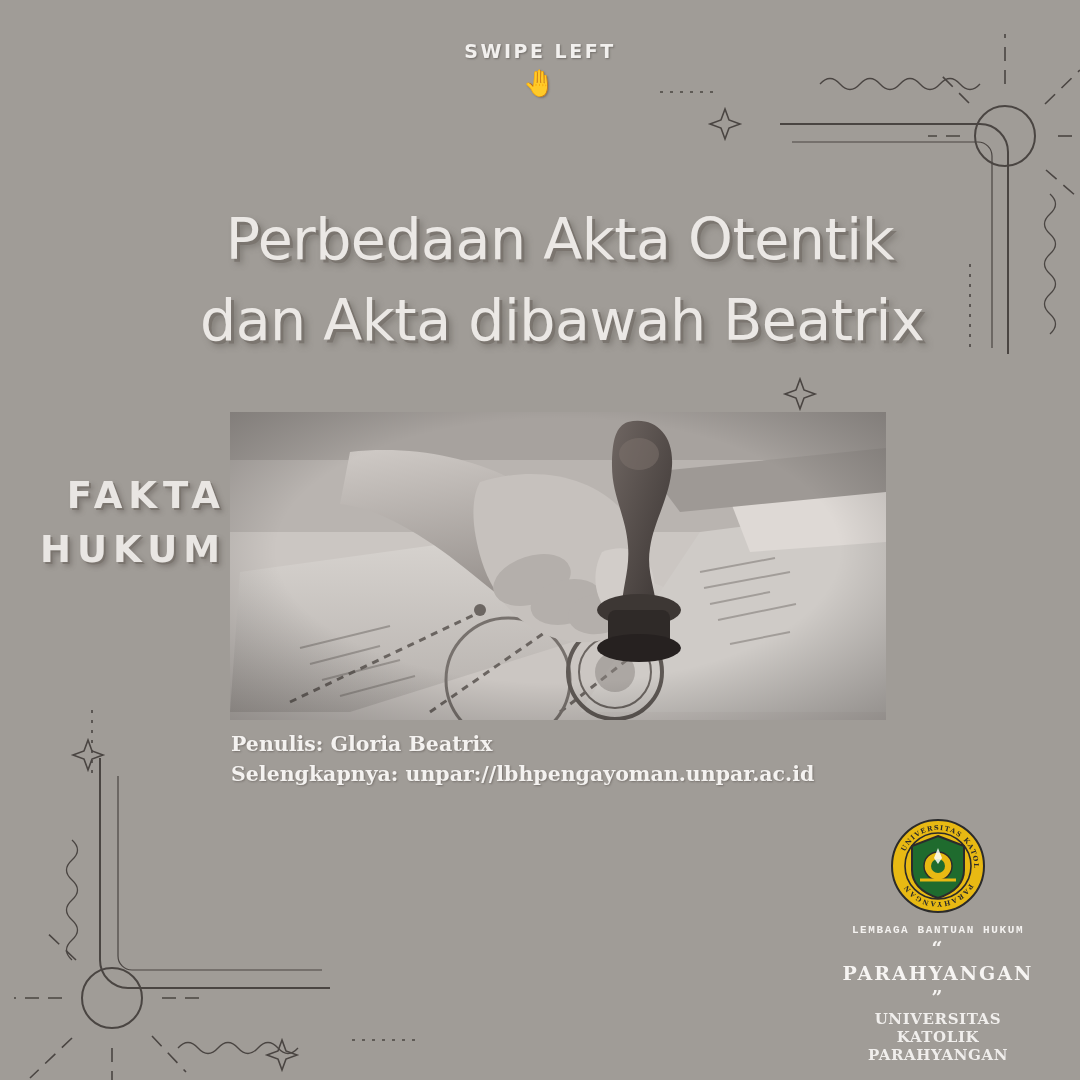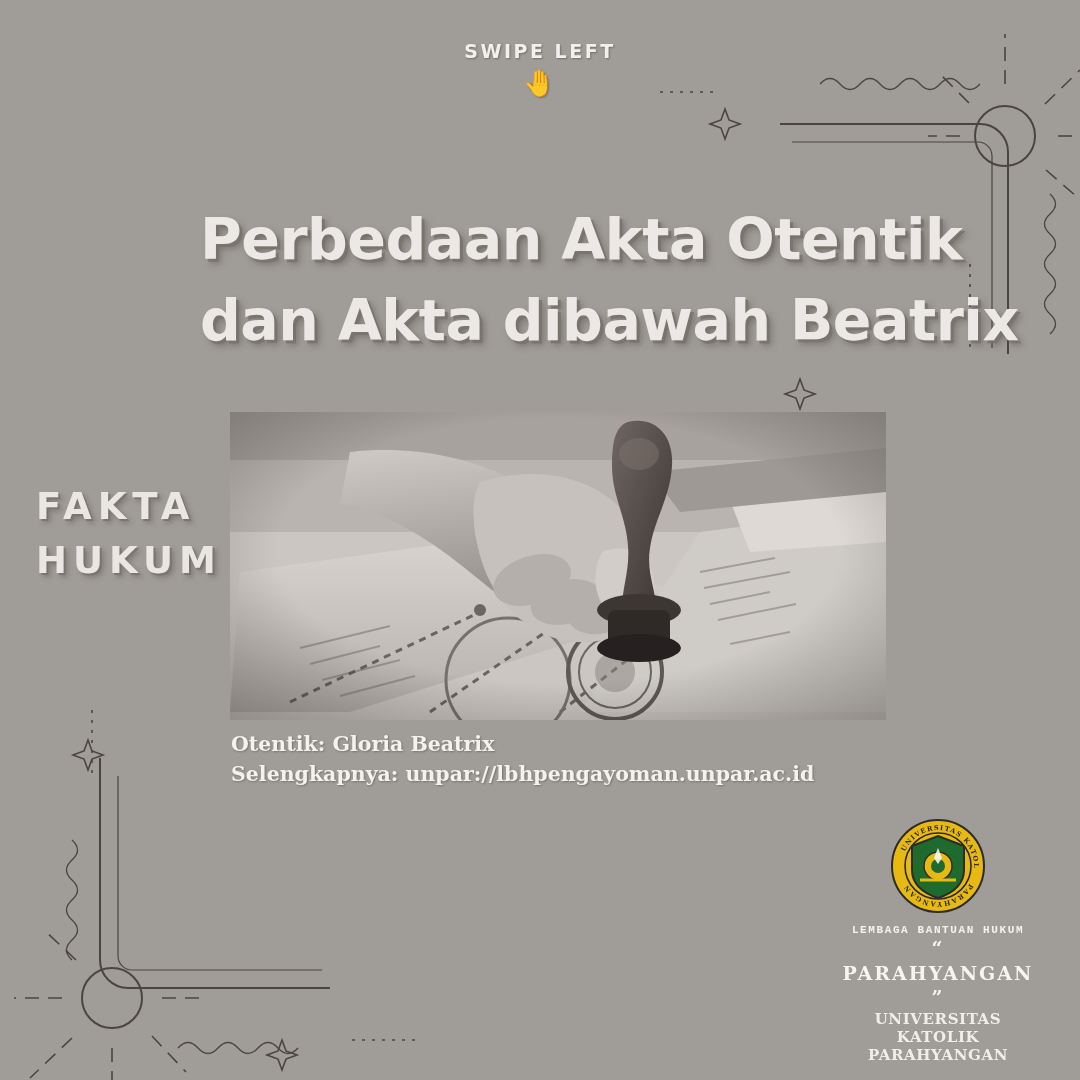--- a/index.html
+++ b/index.html
@@ -58,38 +58,38 @@
   .title-block {
     position: absolute;
     left: 200px;
     top: 175px;
     width: 720px;
     text-align: center;
     z-index: 4;
   }
   .title-line {
     font-family: "DejaVu Sans", sans-serif;
-    font-weight: bold;
+    font-weight: normal;
     font-size: 57px;
     line-height: 1.42;
     color: #ebe8e5;
     letter-spacing: -0.5px;
     text-shadow:
       3px 3px 0px rgba(120,114,108,0.85),
       5px 5px 6px rgba(90,85,80,0.5);
     white-space: nowrap;
   }
 
   
   .side-label {
     position: absolute;
     left: 36px;
-    top: 456px;
+    top: 445px;
     width: 190px;
-    text-align: left;
+    text-align: right;
     z-index: 4;
   }
   .side-label div {
     font-family: "DejaVu Sans", sans-serif;
     font-weight: bold;
     font-size: 37px;
     line-height: 1.45;
     letter-spacing: 6px;
     color: #e9e6e3;
     text-shadow:
@@ -325,21 +325,21 @@
       <ellipse cx="409" cy="198" rx="42" ry="16" fill="#3d3734"></ellipse>
       <rect x="378" y="198" width="62" height="36" rx="8" fill="#2f2a28"></rect>
       <ellipse cx="409" cy="236" rx="42" ry="14" fill="#262120"></ellipse>
       <ellipse cx="409" cy="42" rx="20" ry="16" fill="#7b716c" opacity="0.55"></ellipse>
 
       <rect width="656" height="308" fill="url(#vig)"></rect>
     </svg>
   </div>
 
   <div class="credits">
-    <div>Otentik: Gloria Beatrix</div>
+    <div>Penulis: Gloria Beatrix</div>
     <div>Selengkapnya:  unpar://lbhpengayoman.unpar.ac.id</div>
   </div>
 
   <div class="logo-wrap">
     <div class="logo-mark">
       <svg width="96" height="96" viewBox="0 0 96 96">
         <defs>
           <path id="ringTop" d="M48,48 m-36,0 a36,36 0 1,1 72,0" fill="none"></path>
           <path id="ringBot" d="M48,48 m36,0 a36,36 0 1,1 -72,0" fill="none"></path>
         </defs>

